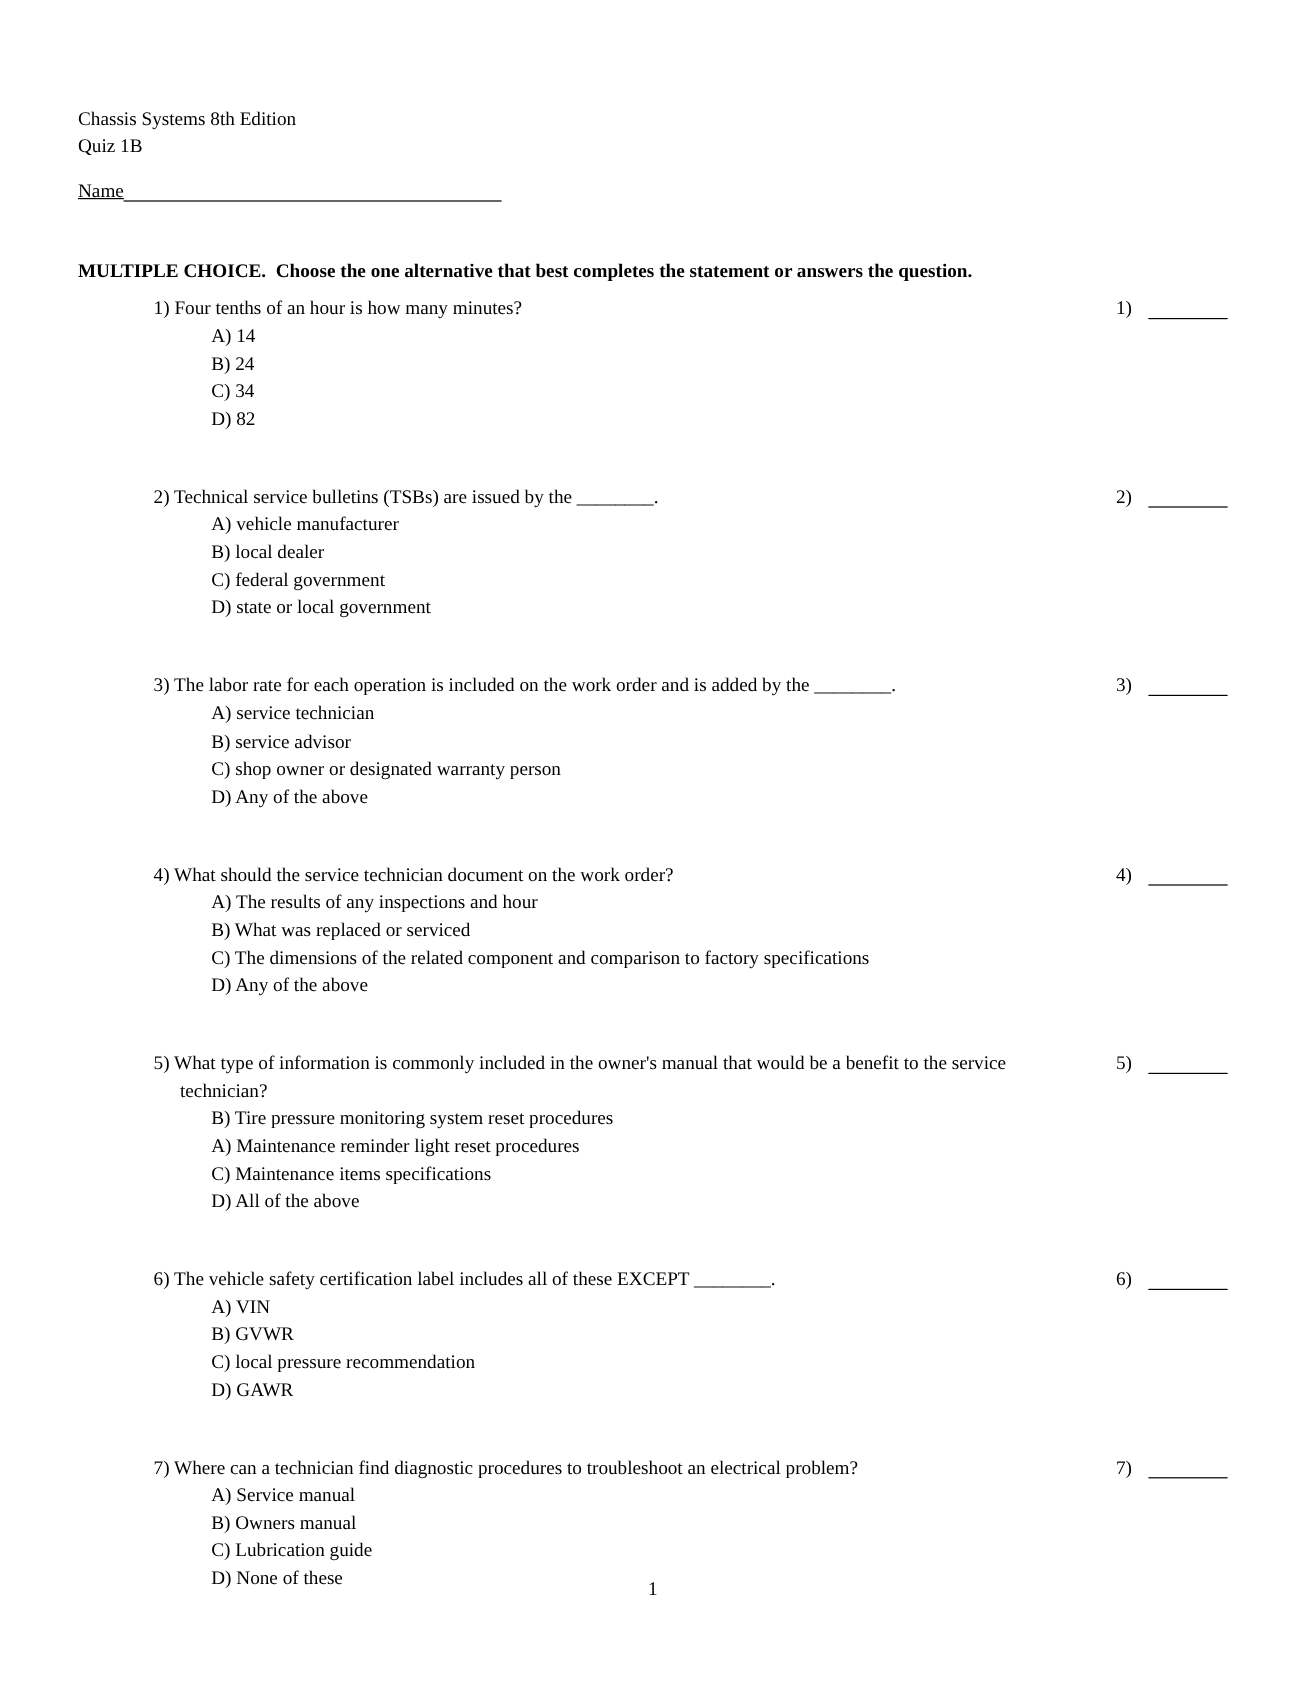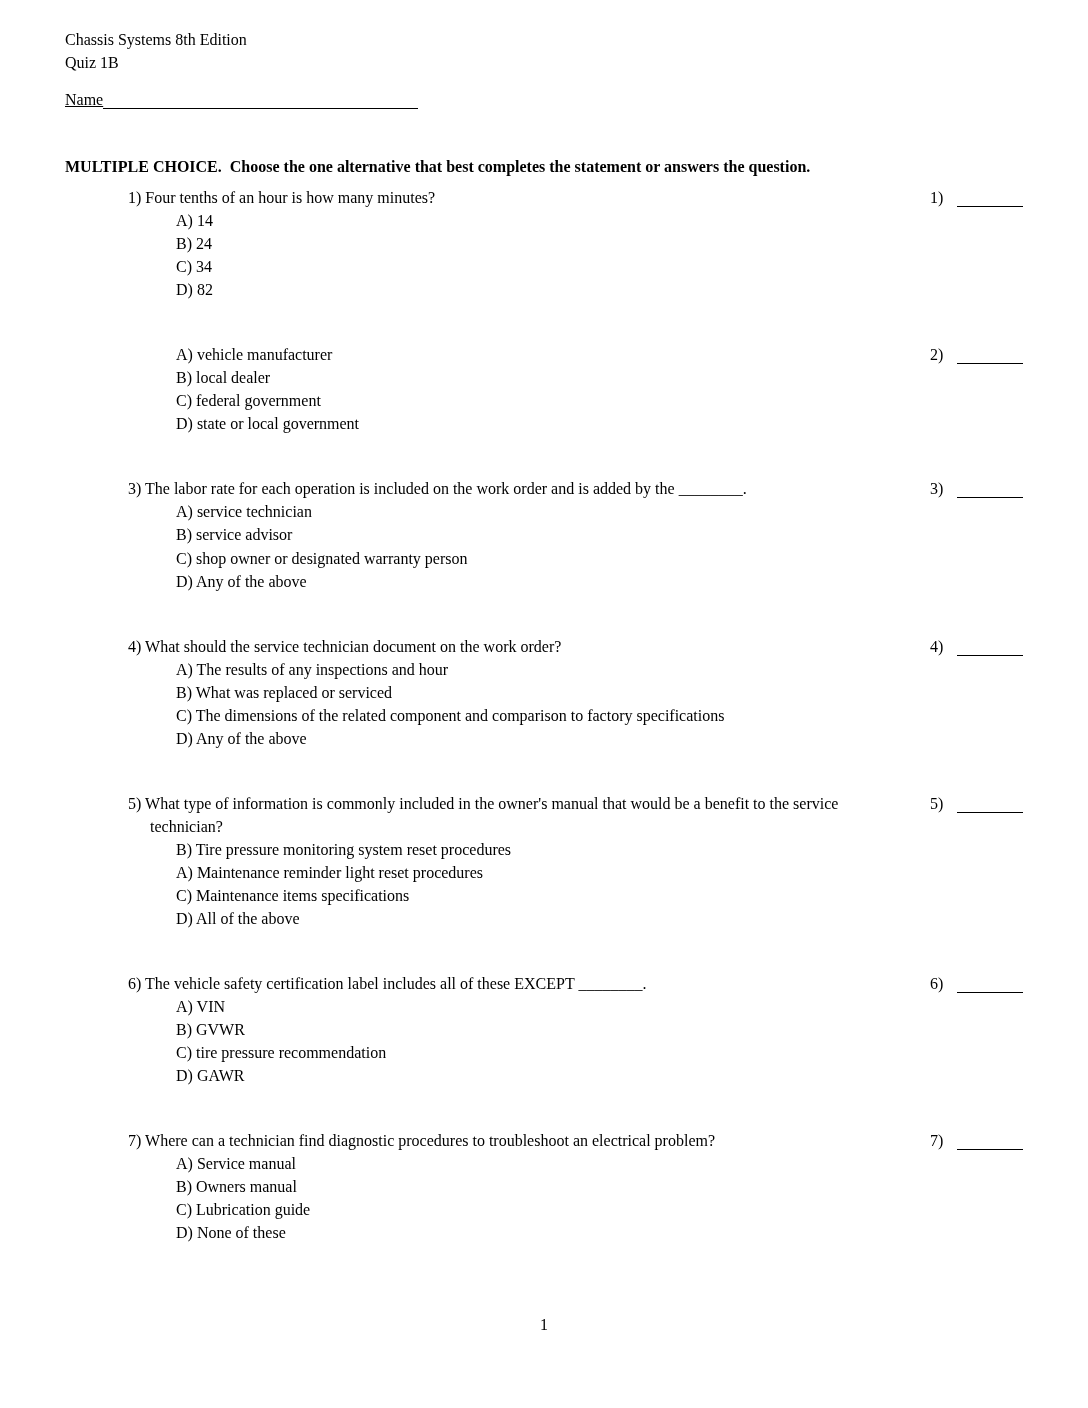--- a/index.html
+++ b/index.html
@@ -7,21 +7,21 @@
     width: 1088px;
     height: 1408px;
     background: #ffffff;
     color: #000000;
     font-family: "Liberation Serif", "DejaVu Serif", serif;
     font-size: 16px;
     line-height: 1.44;
     position: relative;
     box-sizing: border-box;
   }
-  .page { padding: 28px 63px 0 65px; }
+  .page { padding: 88px 63px 0 65px; }
 
   .doc-header { margin-bottom: 14px; }
 
   .name-row { margin-bottom: 44px; text-decoration: underline; }
   .name-line {
     display: inline-block;
     width: 315px;
     border-bottom: 1px solid #000;
     height: 1em;
     vertical-align: -4px;
@@ -99,20 +99,21 @@
             <div class="option">D) 82</div>
           </div>
     </div>
     <div class="answer">
       <span>1)</span><span class="answer-line"></span>
     </div>
   </div>
 
   <div class="question">
     <div class="q-main">
+      <p class="q-line"><span>2)</span> <span>Technical service bulletins (TSBs) are issued by the ________.</span></p>
       <div class="options">
             <div class="option">A) vehicle manufacturer</div>
             <div class="option">B) local dealer</div>
             <div class="option">C) federal government</div>
             <div class="option">D) state or local government</div>
           </div>
     </div>
     <div class="answer">
       <span>2)</span><span class="answer-line"></span>
     </div>
@@ -162,21 +163,21 @@
       <span>5)</span><span class="answer-line"></span>
     </div>
   </div>
 
   <div class="question">
     <div class="q-main">
       <p class="q-line"><span>6)</span> <span>The vehicle safety certification label includes all of these EXCEPT ________.</span></p>
       <div class="options">
             <div class="option">A) VIN</div>
             <div class="option">B) GVWR</div>
-            <div class="option">C) tire pressure recommendation</div>
+            <div class="option">C) local pressure recommendation</div>
             <div class="option">D) GAWR</div>
           </div>
     </div>
     <div class="answer">
       <span>6)</span><span class="answer-line"></span>
     </div>
   </div>
 
   <div class="question">
     <div class="q-main">

